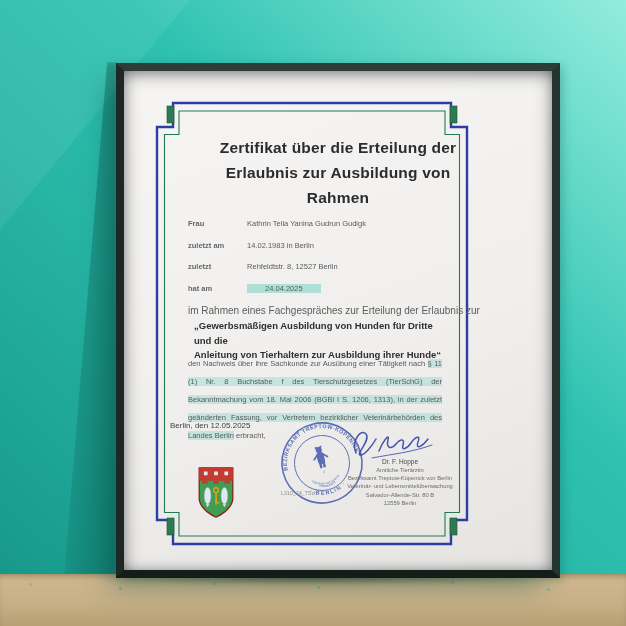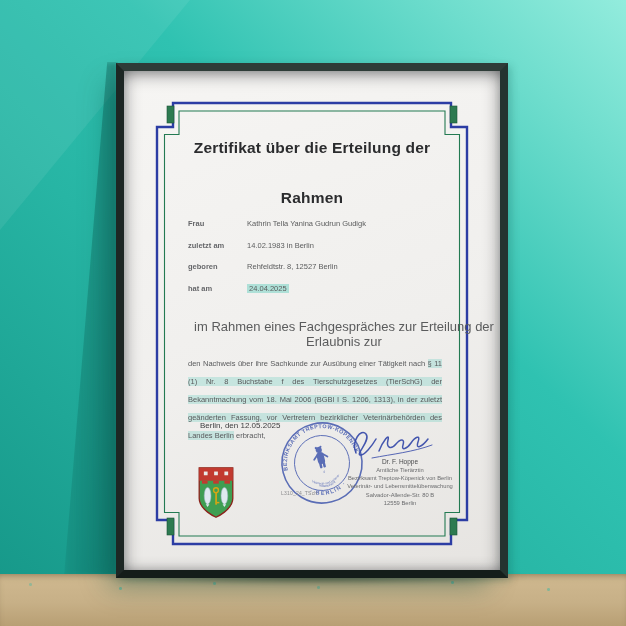--- a/index.html
+++ b/index.html
@@ -21,45 +21,45 @@
     box-shadow:inset 0 5px 7px -4px rgba(85,66,38,.55);}
   .floor-shadow{position:absolute;left:92px;top:569px;width:440px;height:16px;
     background:radial-gradient(ellipse at center,rgba(48,36,18,.55) 0%,rgba(48,36,18,0) 70%);
     filter:blur(2px);}
   .floor-specks{position:absolute;left:0;top:574px;width:1px;height:1px;border-radius:50%;
     box-shadow:120px 14px 0 1px rgba(47,182,165,.5),214px 9px 0 1px rgba(47,182,165,.45),
     318px 13px 0 1px rgba(47,182,165,.4),452px 8px 0 1px rgba(47,182,165,.5),
     548px 15px 0 1px rgba(47,182,165,.45),30px 10px 0 1px rgba(47,182,165,.35);}
 
   
-  .frame{position:absolute;left:116px;top:63px;width:392px;height:515px;
+  .frame{position:absolute;left:116px;top:63px;width:444px;height:515px;
     border:8px solid #1d2724;border-top-color:#2e3c38;border-right-color:#243430;
     border-bottom-color:#141d1a;background:#0369a1;
     box-shadow:-14px 14px 26px -6px rgba(6,73,65,.38),3px 3px 8px rgba(6,73,65,.22);}
   .paper{position:absolute;inset:0;
     background:linear-gradient(160deg,#f6f5f3 0%,#f0efed 55%,#e6e4e1 100%);
     box-shadow:inset 0 12px 16px -9px rgba(40,42,46,.55),inset 0 -9px 13px -9px rgba(40,42,46,.38),
       inset 12px 0 16px -11px rgba(40,42,46,.45),inset -12px 0 16px -11px rgba(40,42,46,.45);}
   .deco{position:absolute;inset:0;}
 
   
   .title{position:absolute;left:0;top:64px;width:100%;text-align:center;
     font-weight:700;font-size:15.5px;line-height:25px;color:#2b2c2e;letter-spacing:.2px;}
   .fields{position:absolute;left:64px;top:149px;}
   .field-row{margin-bottom:13.5px;font-size:7.5px;line-height:8px;color:#5b5c5d;white-space:nowrap;}
   .field-label{display:inline-block;width:57px;color:#66676a;font-weight:bold;}
-  .hl{background:rgba(66,197,178,.38);padding:0 2px;}
-  .intro{position:absolute;left:64px;top:248px;font-size:13px;color:#5b5c5d;text-align:center;}
+  .hl{background:rgba(66,197,178,.38);padding:0 18px;}
+  .intro{position:absolute;left:64px;top:234px;font-size:10px;color:#5b5c5d;text-align:center;}
   .quote{position:absolute;left:70px;top:248px;width:252px;
     font-weight:700;font-size:9.5px;line-height:14.5px;color:#2e2f31;}
   .quote span{display:block;}
   .body-par{position:absolute;left:64px;top:284px;width:254px;
     font-size:7.5px;line-height:18px;color:#595a5c;text-align:justify;}
   .hl-soft{background:rgba(66,197,178,.24);box-decoration-break:clone;-webkit-box-decoration-break:clone;}
-  .place-date{position:absolute;left:76px;top:350px;font-size:8px;color:#3c3d3f;}
+  .place-date{position:absolute;left:46px;top:350px;font-size:8px;color:#3c3d3f;}
 
   .coat{position:absolute;left:72px;top:394px;}
   .stamp{position:absolute;left:150px;top:344px;opacity:.82;}
   .stamp-ref{position:absolute;left:157px;top:419px;font-size:5px;color:#8b8b8d;letter-spacing:.2px;}
   .signature{position:absolute;left:224px;top:352px;}
   .sig-block{position:absolute;left:196px;top:386px;width:160px;text-align:center;color:#6b6c6e;}
   .sig-name{font-size:6.5px;line-height:9px;color:#48494b;}
   .sig-line{font-size:5.8px;line-height:8.2px;}
 </style>
 </head>
@@ -82,46 +82,48 @@
         <g fill="#2d7a50" stroke="#1d5438" stroke-width="0.6">
           <rect x="43" y="35" width="7" height="17"></rect>
           <rect x="326" y="35" width="7" height="17"></rect>
           <rect x="43" y="447" width="7" height="17"></rect>
           <rect x="326" y="447" width="7" height="17"></rect>
         </g>
       </svg>
 
       <div class="title">
         <span>Zertifikat über die Erteilung der</span><br>
-        <br>
+        <span>Erlaubnis zur Ausbildung von</span><br>
         <span>Rahmen</span>
       </div>
 
       <div class="fields">
         <div class="field-row">
           <span class="field-label">Frau</span>
           <span>Kathrin Tella Yanina Gudrun Gudigk</span>
         </div>
         <div class="field-row">
           <span class="field-label">zuletzt am</span>
           <span>14.02.1983 in Berlin</span>
         </div>
         <div class="field-row">
-          <span class="field-label">geboren</span>
+          <span class="field-label">zuletzt</span>
           <span>Rehfeldtstr. 8, 12527 Berlin</span>
         </div>
         <div class="field-row">
           <span class="field-label">hat am</span>
           <span class="hl">24.04.2025</span>
         </div>
       </div>
 
       <div class="intro">im Rahmen eines Fachgespräches zur Erteilung der Erlaubnis zur</div>
 
       <div class="quote">
+        <span>„Gewerbsmäßigen Ausbildung von Hunden für Dritte und die</span>
+        <span>Anleitung von Tierhaltern zur Ausbildung ihrer Hunde“</span>
       </div>
 
       <div class="body-par"><span>den Nachweis über ihre Sachkunde zur Ausübung einer Tätigkeit nach </span><span class="hl-soft">§ 11 (1) Nr. 8 Buchstabe f des Tierschutzgesetzes (TierSchG) der Bekanntmachung vom 18. Mai 2006 (BGBl I S. 1206, 1313), in der zuletzt geänderten Fassung, vor Vertretern bezirklicher Veterinärbehörden des Landes Berlin</span><span> erbracht,</span></div>
 
       <div class="place-date">Berlin, den 12.05.2025</div>
 
       <svg class="coat" width="40" height="56" viewBox="0 0 42 60" aria-hidden="true">
         <path d="M3 3 H39 V36 C39 48 21 56 21 56 C21 56 3 48 3 36 Z" fill="#3f9e52" stroke="#8c231c" stroke-width="1.4"></path>
         <path d="M3 3 H39 V17 H3 Z" fill="#c23a30"></path>
         <g fill="#e9e9e7">

